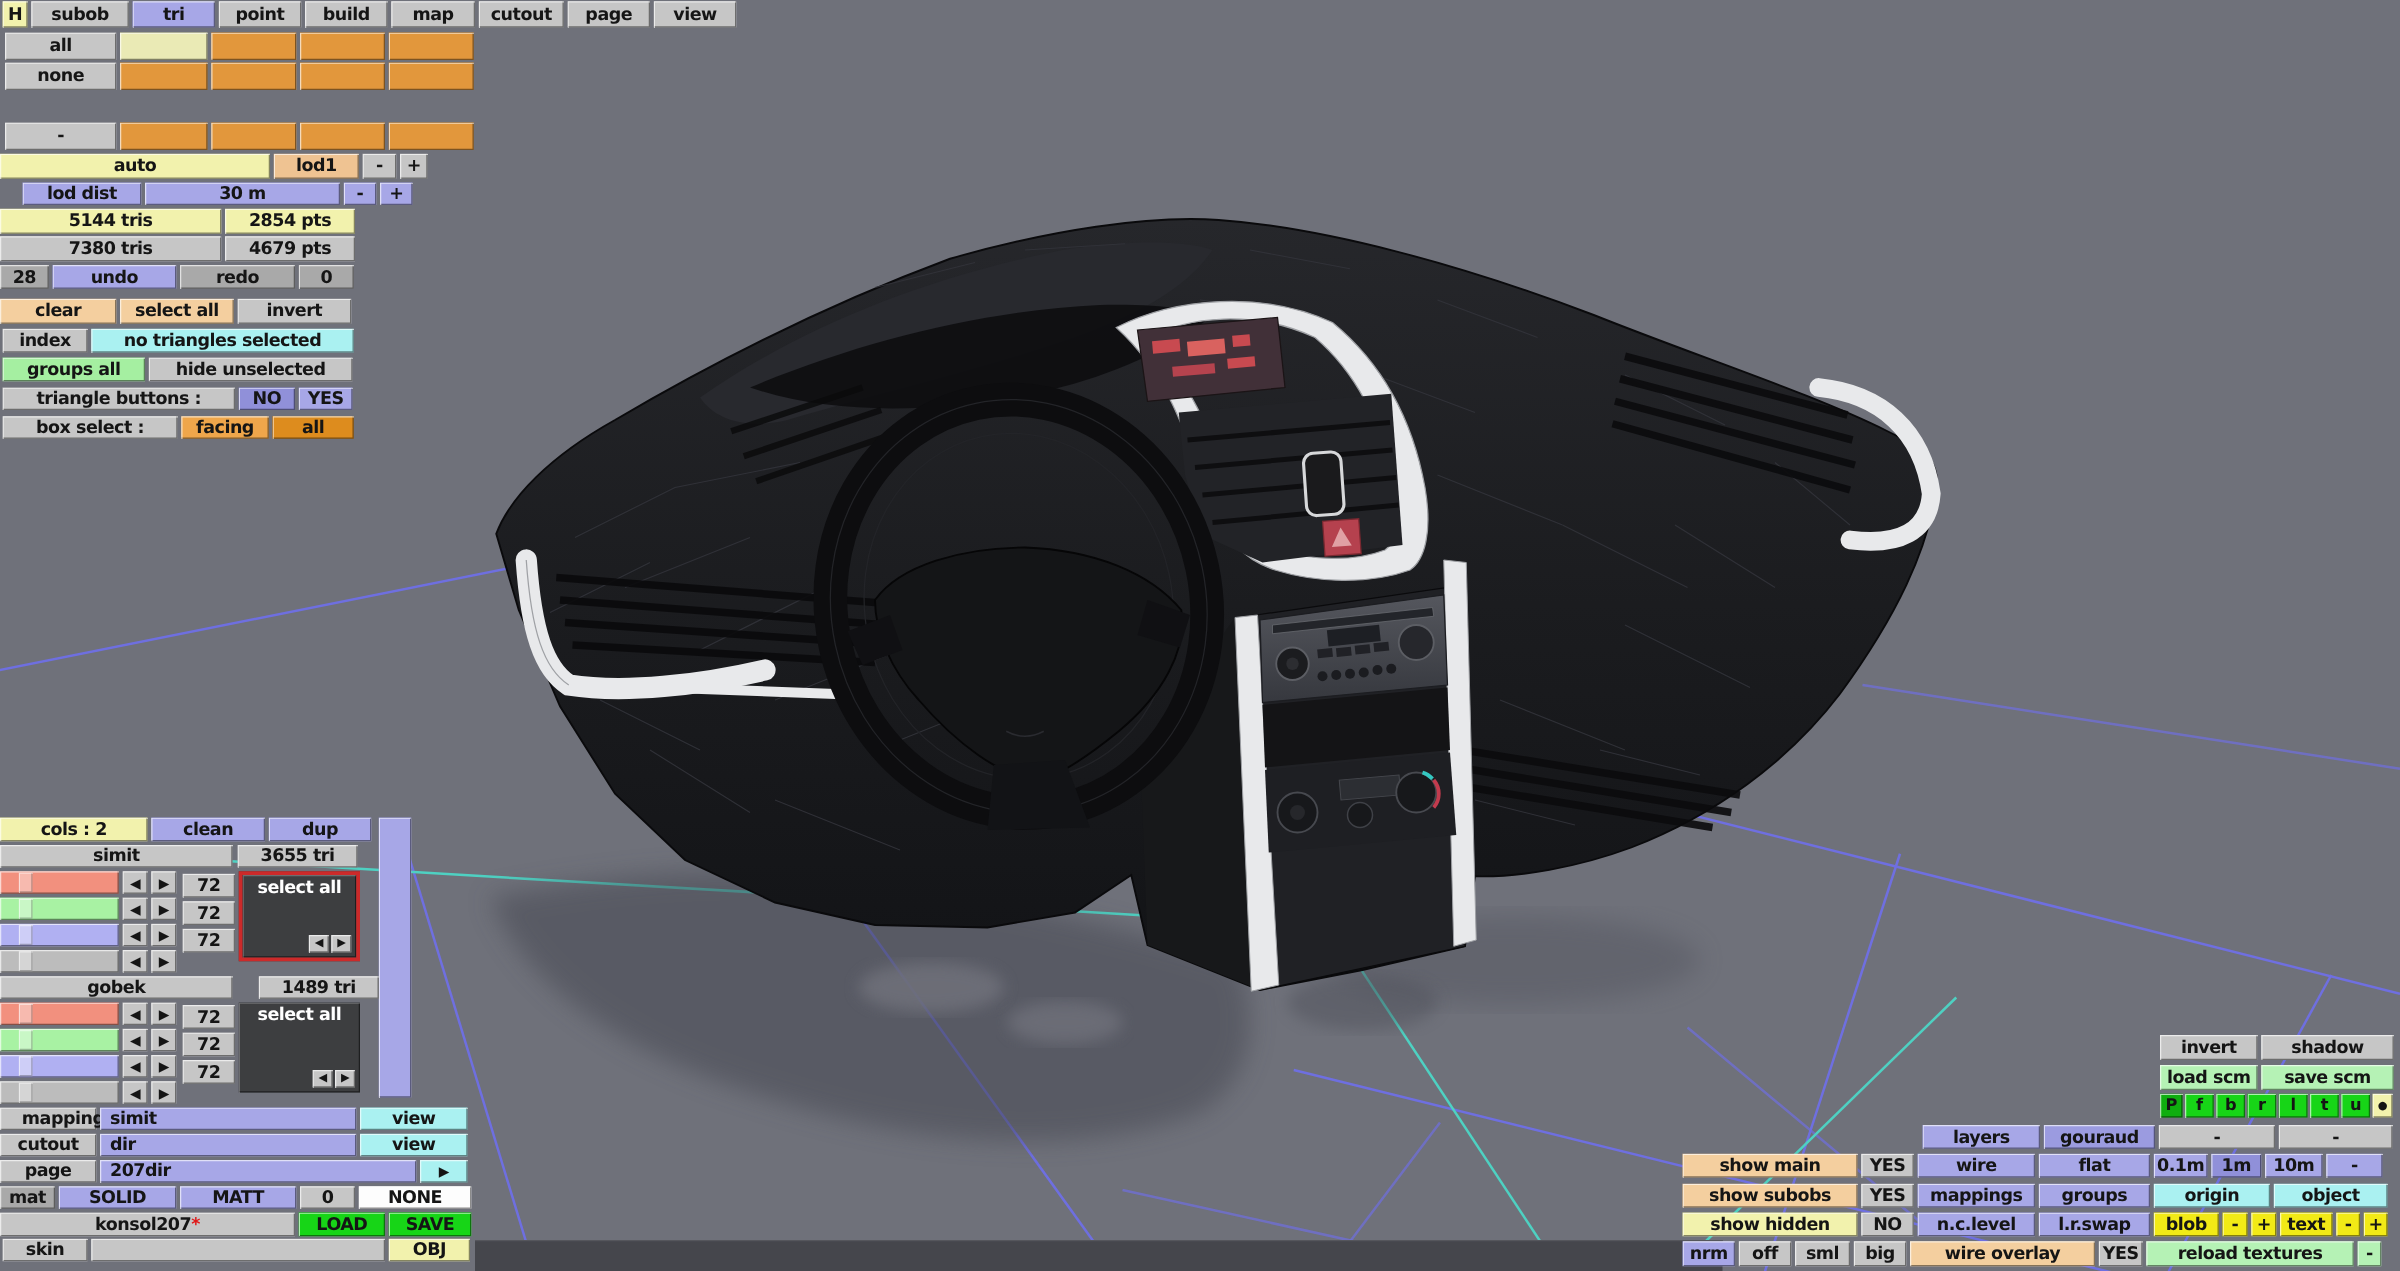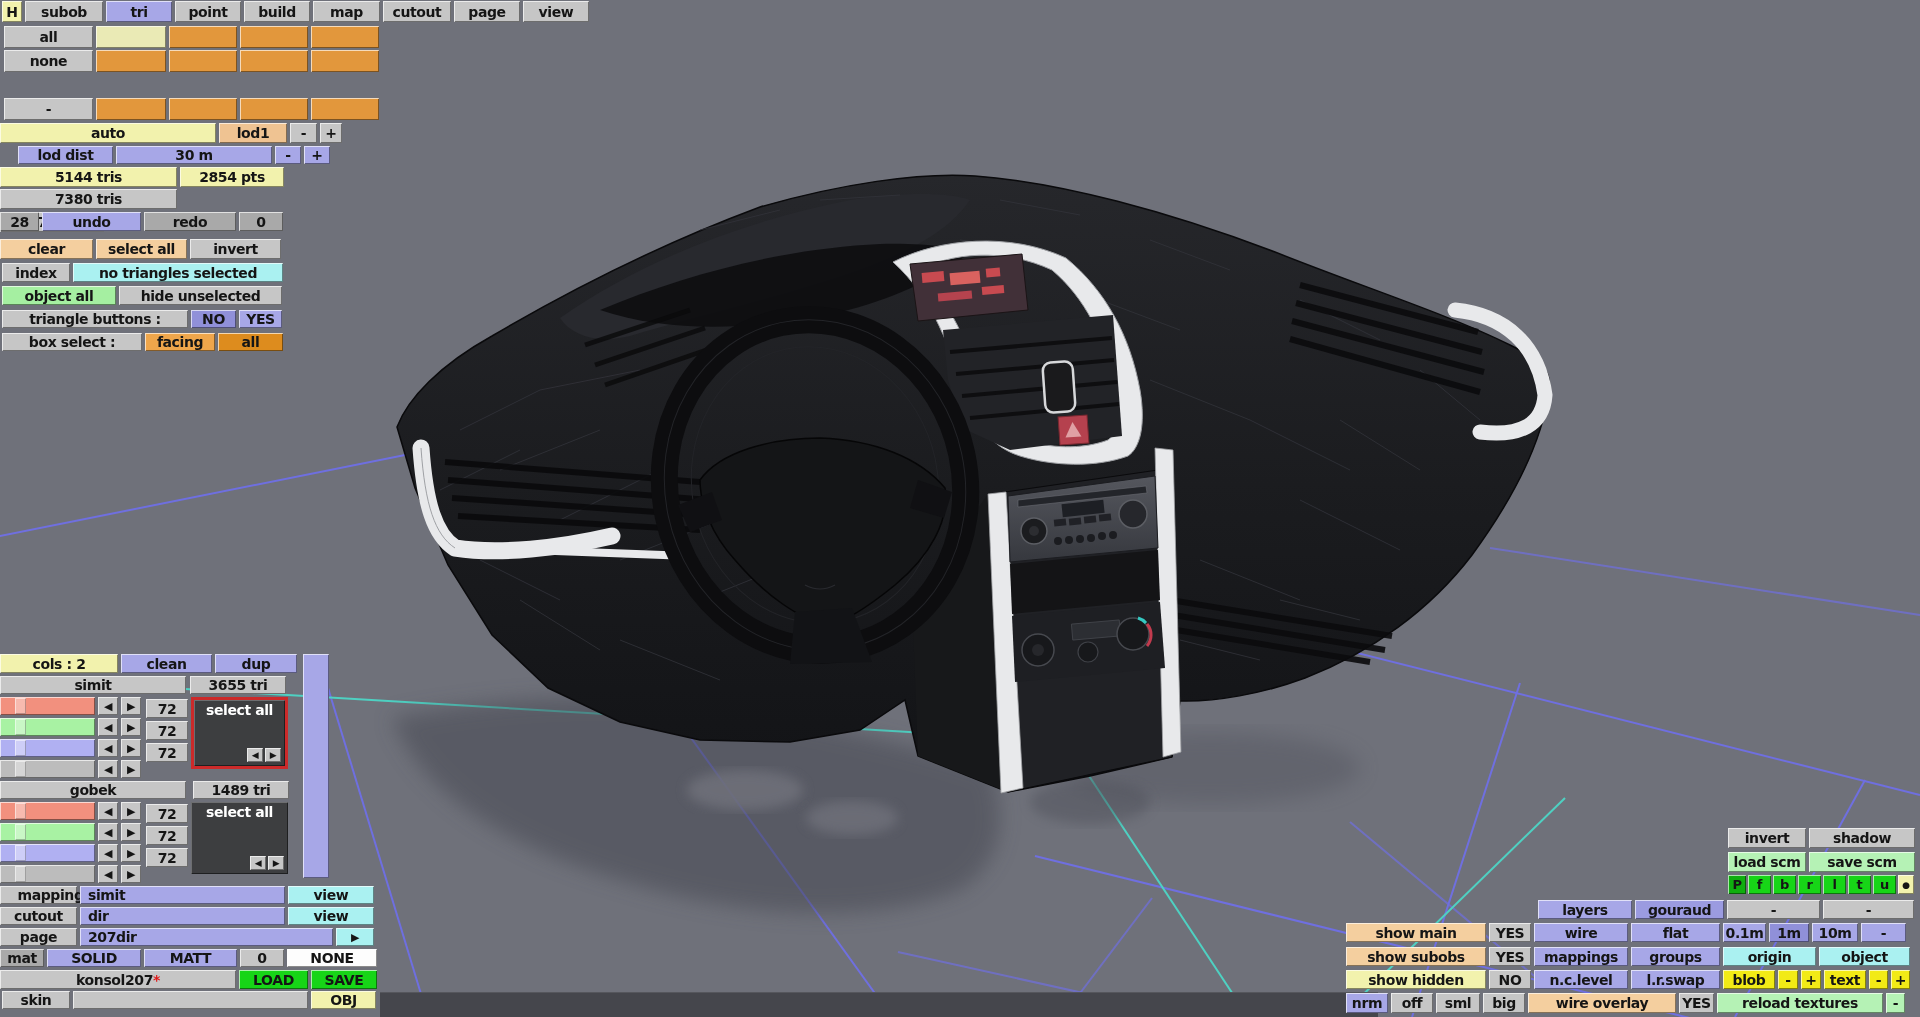--- a/index.html
+++ b/index.html
@@ -287,42 +287,42 @@
     <div class="c pur" style="width:95px;height:18px;">lod dist</div>
     <div class="c pur" style="width:156px;height:18px;">30 m</div>
     <div class="c pur" style="width:26px;height:18px;">-</div>
     <div class="c pur" style="width:26px;height:18px;">+</div>
   </div>
 
   <div class="row" style="left:0;top:167px;">
     <div class="c yel" style="width:177px;height:20px;">5144 tris</div>
     <div class="c yel" style="width:104px;height:20px;">2854 pts</div>
   </div>
-  <div class="row" style="left:0;top:189px;flex-direction:column;">
+  <div class="row" style="left:0;top:189px;">
     <div class="c gray" style="width:177px;height:20px;">7380 tris</div>
     <div class="c gray" style="width:104px;height:20px;">4679 pts</div>
   </div>
   <div class="row" style="left:0;top:212px;">
     <div class="c dgray" style="width:39px;height:19px;">28</div>
     <div class="c pur" style="width:99px;height:19px;">undo</div>
     <div class="c dgray" style="width:92px;height:19px;">redo</div>
     <div class="c dgray" style="width:44px;height:19px;">0</div>
   </div>
 
   <div class="row" style="left:0;top:239px;">
     <div class="c pch" style="width:93px;height:20px;">clear</div>
     <div class="c pch" style="width:91px;height:20px;">select all</div>
     <div class="c gray" style="width:91px;height:20px;">invert</div>
   </div>
   <div class="row" style="left:2px;top:263px;">
     <div class="c gray" style="width:68px;height:19px;">index</div>
     <div class="c cyn" style="width:210px;height:19px;">no triangles selected</div>
   </div>
   <div class="row" style="left:2px;top:286px;">
-    <div class="c grn" style="width:114px;height:19px;">object all</div>
+    <div class="c grn" style="width:114px;height:19px;">groups all</div>
     <div class="c gray" style="width:163px;height:19px;">hide unselected</div>
   </div>
   <div class="row" style="left:2px;top:310px;">
     <div class="c gray" style="width:186px;height:18px;">triangle buttons :</div>
     <div class="c purd" style="width:45px;height:18px;">NO</div>
     <div class="c pur" style="width:43px;height:18px;">YES</div>
   </div>
   <div class="row" style="left:2px;top:333px;">
     <div class="c gray" style="width:140px;height:18px;">box select :</div>
     <div class="c orgl" style="width:70px;height:18px;">facing</div>
@@ -368,21 +368,21 @@
   <div class="selbox active" style="left:191px;top:47px;width:97px;height:72px;">
     <span class="lbl">select all</span>
     <span class="mini">
       <span class="c gray arrow">◀</span>
       <span class="c gray arrow">▶</span>
     </span>
   </div>
 
   <div class="row" style="left:0;top:131px;">
     <div class="c gray" style="width:186px;height:18px;">gobek</div>
-    <div class="c gray" style="width:96px;height:18px;margin-left:4px;">1489 tri</div>
+    <div class="c gray" style="width:96px;height:18px;margin-left:18px;">1489 tri</div>
   </div>
   <div class="row" style="left:0;top:152px;">
     <div class="c slider" style="width: 95px; height: 18px; background: rgb(242, 144, 126);"></div>
     <div class="c gray arrow" style="width:20px;height:18px;">◀</div>
     <div class="c gray arrow" style="width:20px;height:18px;">▶</div>
   </div>
   <div class="row" style="left:0;top:173px;">
     <div class="c slider" style="width: 95px; height: 18px; background: rgb(168, 242, 163);"></div>
     <div class="c gray arrow" style="width:20px;height:18px;">◀</div>
     <div class="c gray arrow" style="width:20px;height:18px;">▶</div>

